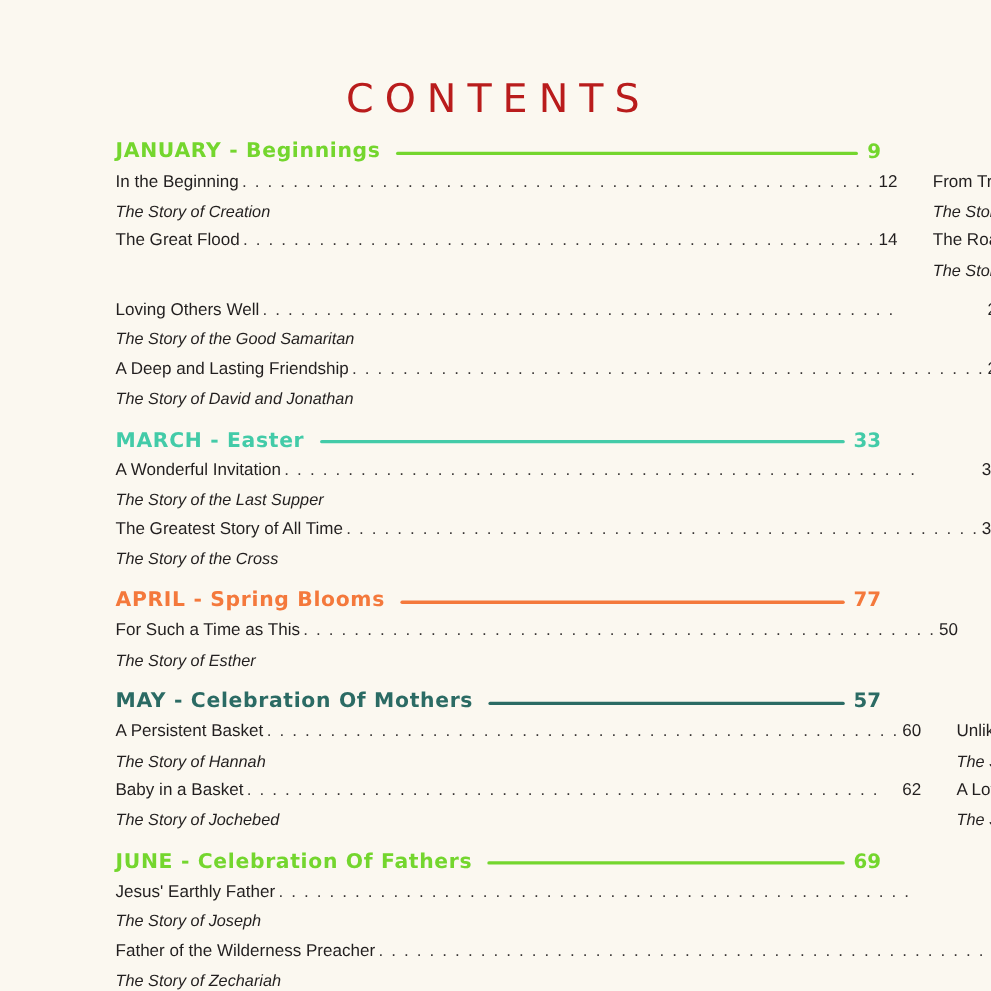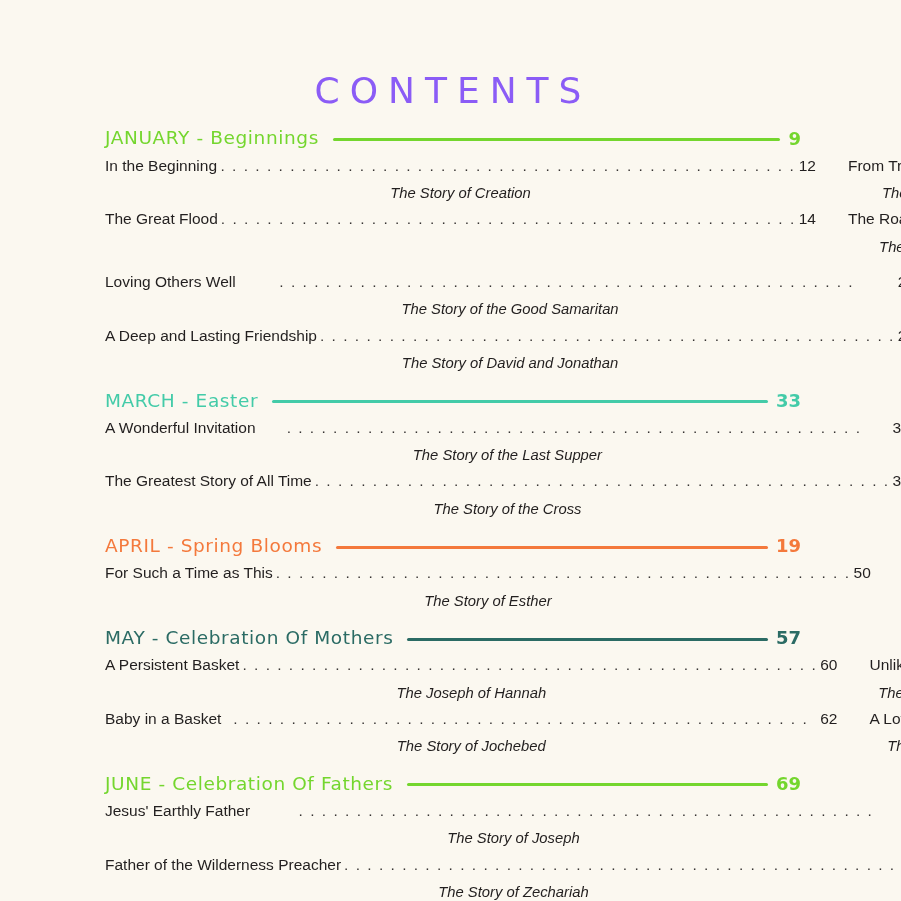--- a/index.html
+++ b/index.html
@@ -14,50 +14,50 @@
     padding:70px 100px 0 105px;
     background:#fbf8f0;
     overflow:hidden;
   }
   .toc-title{
     text-align:center;
     font-family:"DejaVu Sans",sans-serif;
     font-size:36px;
     font-weight:500;
     letter-spacing:10px;
-    color:#8b5cf6;
+    color:#b91c1c;
     margin:0 0 16px 0;
     line-height:1.15;
   }
   .section{--c:#000;margin-top:9px;}
   .section-header{
     display:flex;align-items:center;
     font-family:"DejaVu Sans",sans-serif;
     line-height:1.2;
   }
   .section-label{
     white-space:nowrap;
     font-size:18.5px;
-    font-weight:400;
+    font-weight:700;
     letter-spacing:0.6px;
     color:var(--c);
   }
   .section-rule{
     flex:1;height:3px;border-radius:2px;
     margin:2px 8px 0 14px;
     background:var(--c);
   }
   .section-page{
     font-size:18px;font-weight:700;color:var(--c);
   }
   .entries{
     display:grid;grid-template-columns:1fr 1fr;column-gap:32px;
     margin-top:7px;
   }
-  .entry{margin-bottom:8px;text-align:center;}
+  .entry{margin-bottom:8px;}
   .entry-line{
     display:flex;align-items:baseline;
     font-size:15.5px;line-height:1.18;
   }
   .entry-title{white-space:nowrap;}
   .leader{
     flex:1;overflow:hidden;white-space:nowrap;
     margin:0 3px;opacity:.9;
   }
   .leader::after{
@@ -171,21 +171,21 @@
         </div>
       </div>
 
     </div>
   </div>
 
   <div class="section" style="--c: #f4793c;">
     <div class="section-header">
       <span class="section-label">APRIL - Spring Blooms</span>
       <span class="section-rule"></span>
-      <span class="section-page">19</span>
+      <span class="section-page">77</span>
     </div>
     <div class="entries">
       <div>
         <div class="entry">
           <div class="entry-line">
             <span class="entry-title">For Such a Time as This</span>
             <span class="leader"></span>
             <span class="entry-page">50</span>
           </div>
           <div class="entry-sub">The Story of Esther</div>
@@ -202,21 +202,21 @@
       <span class="section-page">57</span>
     </div>
     <div class="entries">
       <div>
         <div class="entry">
           <div class="entry-line">
             <span class="entry-title">A Persistent Basket</span>
             <span class="leader"></span>
             <span class="entry-page">60</span>
           </div>
-          <div class="entry-sub">The Joseph of Hannah</div>
+          <div class="entry-sub">The Story of Hannah</div>
         </div>
         <div class="entry">
           <div class="entry-line">
             <span class="entry-title">Baby in a Basket</span>
             <span class="leader"></span>
             <span class="entry-page">62</span>
           </div>
           <div class="entry-sub">The Story of Jochebed</div>
         </div>
       </div>

